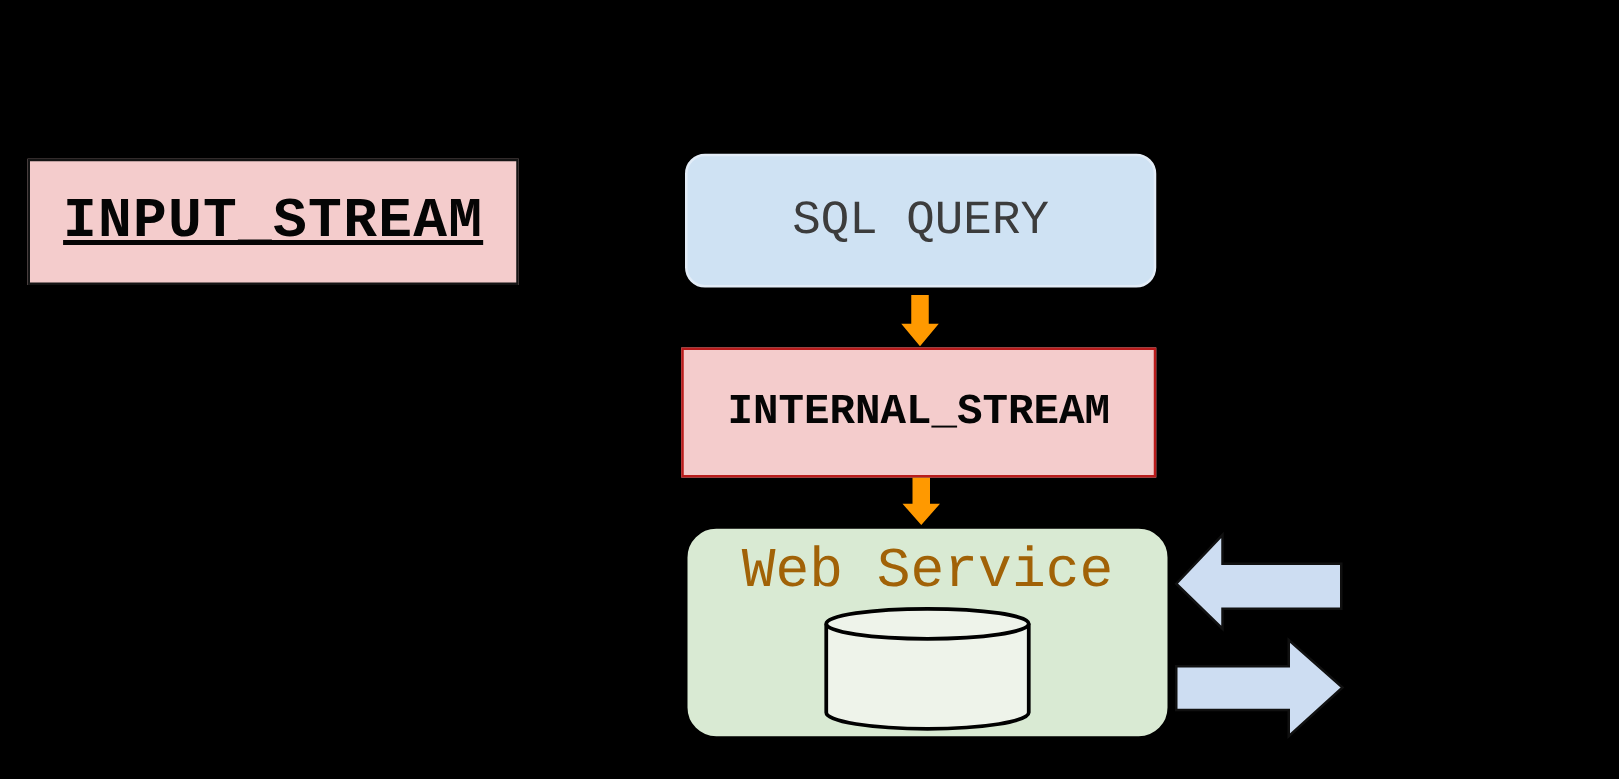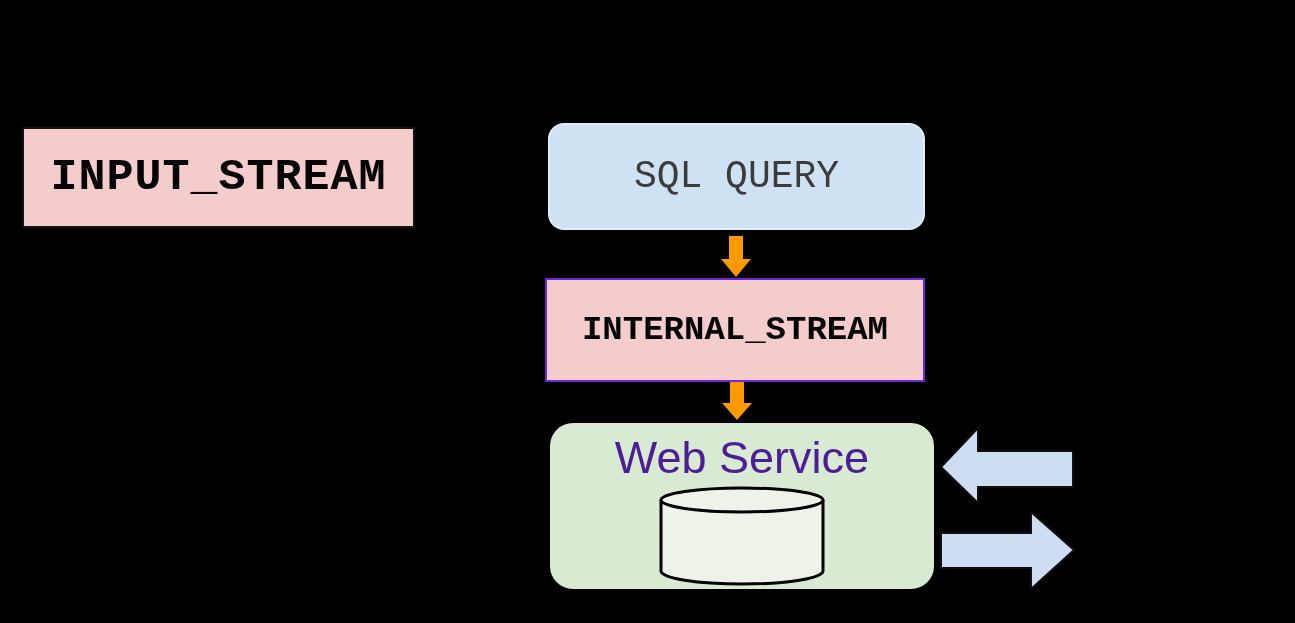--- a/index.html
+++ b/index.html
@@ -10,49 +10,49 @@
     overflow:hidden;
     font-family:"Liberation Sans",sans-serif;
   }
   .node{position:absolute;box-sizing:border-box;display:flex;align-items:center;justify-content:center;}
 
   
   #input-stream{
     left:22px;top:127px;width:393px;height:101px;
     background:var(--pink);border:2px solid #141414;
     font-family:"Liberation Mono",monospace;font-weight:bold;
-    font-size:45px;letter-spacing:1px;color:#050505;
+    font-size:45px;letter-spacing:1px;color:#050505;text-decoration:underline;
   }
 
   
   #sql-query{
     left:548px;top:123px;width:377px;height:107px;
     background:var(--blue);border:2px solid #e3edf8;border-radius:16px;
     font-family:"Liberation Mono",monospace;font-weight:normal;
     font-size:38px;line-height:47px;color:var(--text_gray);
     flex-direction:column;text-align:center;
   }
 
   
   #internal-stream{
     left:545px;top:278px;width:380px;height:104px;
-    background:var(--pink);border:2px solid #6d28d9;
+    background:var(--pink);border:2px solid #b91c1c;
     font-family:"Liberation Mono",monospace;font-weight:bold;
     font-size:34px;color:#050505;
   }
 
   
   #web-service{
     left:547px;top:420px;width:390px;height:172px;
     background:var(--green);border:3px solid #000;border-radius:26px;
     flex-direction:column;justify-content:flex-start;
   }
   #web-service .ws-label{
-    margin-top:9px;font-size:45px;color:#4c1d95;
-    font-family:Liberation Sans, sans-serif;
+    margin-top:9px;font-size:45px;color:#a16207;
+    font-family:Liberation Mono, monospace;
   }
   #web-service .ws-db{margin-top:2px;line-height:0;}
 
   .arrow{position:absolute;line-height:0;}
 </style>
 </head>
 <body>
 
 <div id="canvas">
 

